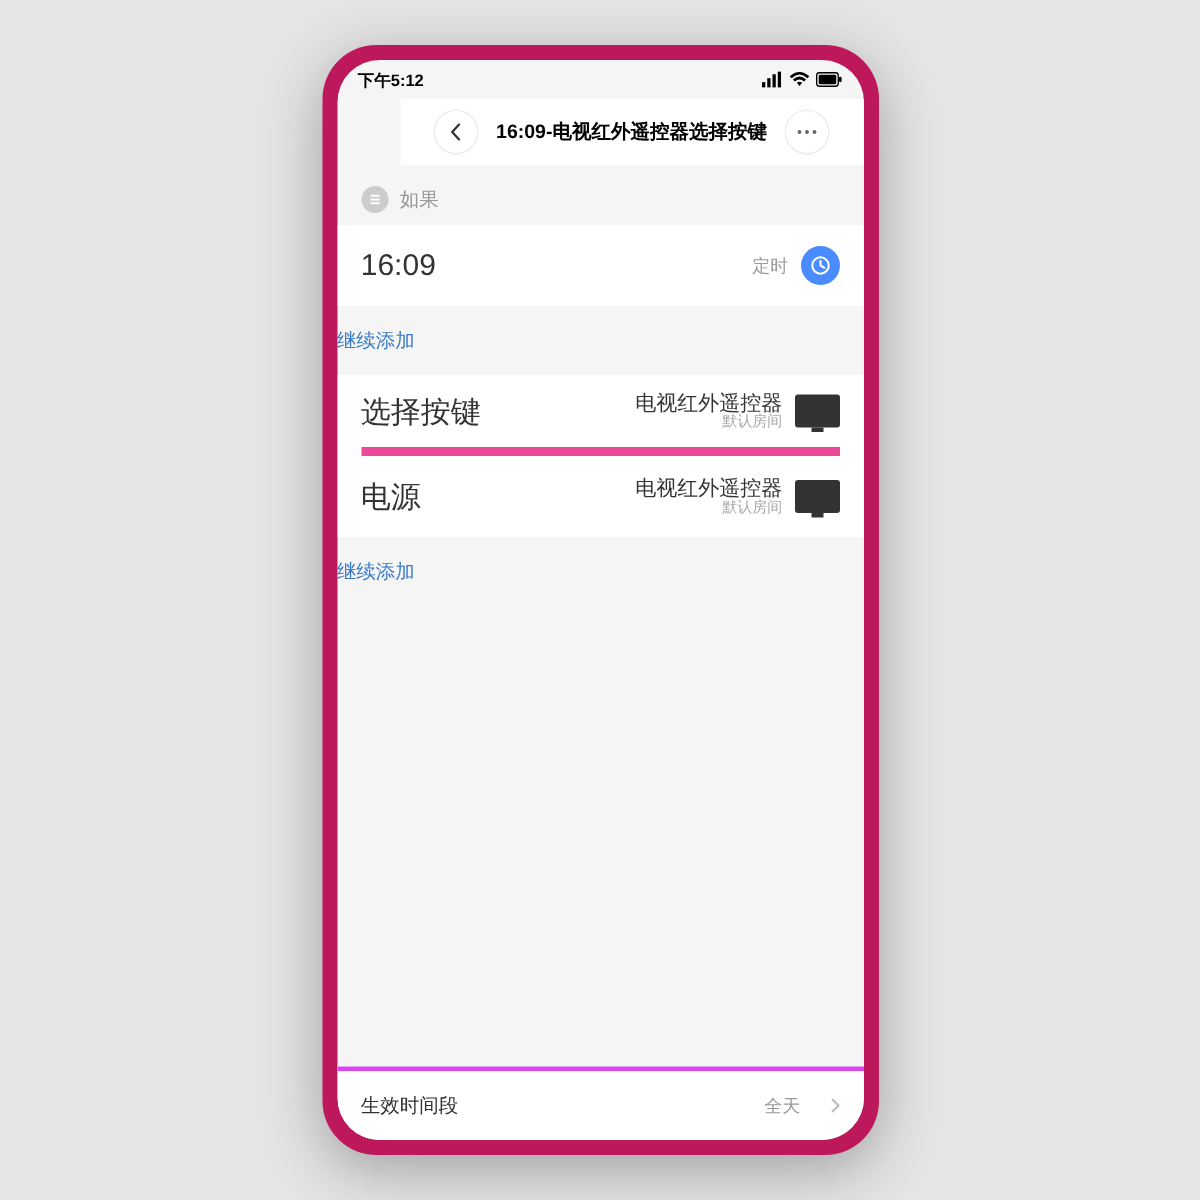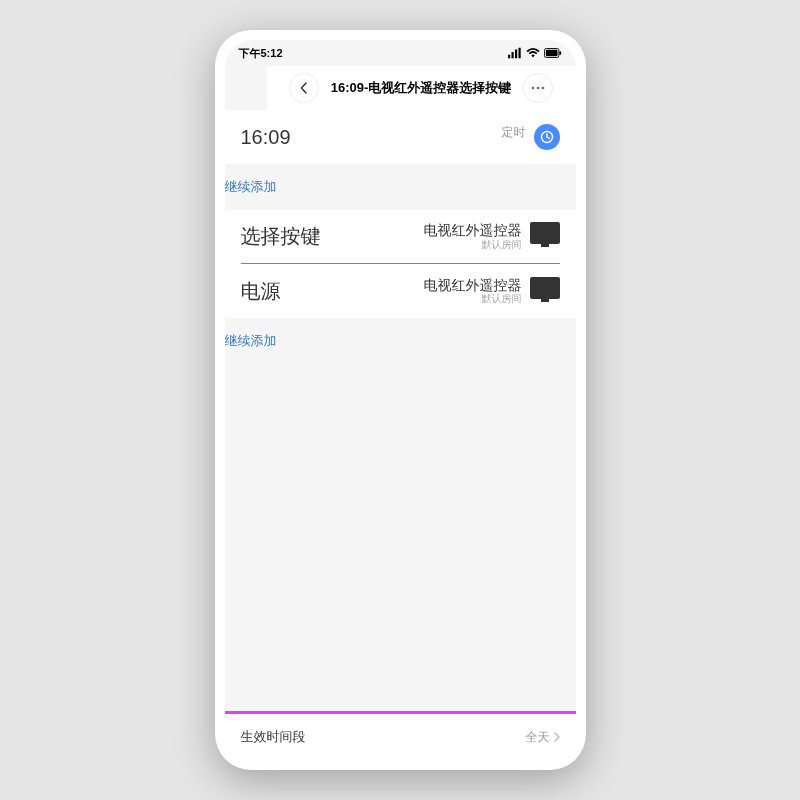--- a/index.html
+++ b/index.html
@@ -7,21 +7,21 @@
   width: 800px;
   height: 800px;
   background: #e5e5e5;
   display: flex;
   justify-content: center;
   align-items: center;
 }
 .phone-frame {
   width: 371px;
   height: 740px;
-  background: #ffffff;
+  background: #be185d;
   border-radius: 36px;
   padding: 10px;
   box-shadow: 0 10px 40px rgba(0,0,0,.3);
   position: relative;
 }
 .screen {
   width: 100%;
   height: 100%;
   background: #f5f5f5;
   border-radius: 28px;
@@ -83,27 +83,27 @@
 }
 .card {
   background: #fff;
   padding: 0 16px;
 }
 .row {
   display: flex;
   align-items: center;
   justify-content: space-between;
   min-height: 54px;
-  border-bottom: 1px solid #ec4899;
+  border-bottom: 6px solid #ec4899;
 }
 .row:last-child { border-bottom: none; }
 .row-left { font-size: 20px; color: #333; }
 .row-right {
   display: flex;
-  align-items: flex-start;
+  align-items: center;
   gap: 8px;
   font-size: 12px;
   color: #999;
 }
 .clock-badge {
   width: 26px; height: 26px;
   border-radius: 13px;
   background: #4a8cff;
   display: flex;
   align-items: center;
@@ -127,21 +127,21 @@
   display: flex;
   justify-content: space-between;
   align-items: center;
   padding: 14px 16px;
   font-size: 13px;
 }
 .bottom-left { color: #333; }
 .bottom-right {
   display: flex;
   align-items: center;
-  gap: 4px;
+  gap: 20px;
   color: #999;
   font-size: 12px;
 }
 </style>
 </head>
 <body>
 
 <div class="phone-frame">
   <div class="screen">
 
@@ -174,20 +174,30 @@
       <div class="header-title">16:09-电视红外遥控器选择按键</div>
       <div class="more-btn">
         <svg width="14" height="4" viewBox="0 0 14 4">
             <circle cx="2" cy="2" r="1.3" fill="#666"></circle>
             <circle cx="7" cy="2" r="1.3" fill="#666"></circle>
             <circle cx="12" cy="2" r="1.3" fill="#666"></circle>
           </svg>
       </div>
     </div>
 
+    <div class="section-hdr">
+      <div class="section-icon">
+        <svg width="10" height="10" viewBox="0 0 10 10">
+            <line x1="2" y1="2.5" x2="8" y2="2.5" stroke="#fff" stroke-width="1.2"></line>
+            <line x1="2" y1="5" x2="8" y2="5" stroke="#fff" stroke-width="1.2"></line>
+            <line x1="2" y1="7.5" x2="8" y2="7.5" stroke="#fff" stroke-width="1.2"></line>
+          </svg>
+      </div>
+      <span>如果</span>
+    </div>
 
     <div class="card">
       <div class="row">
         <div class="row-left">16:09</div>
         <div class="row-right">
           <span>定时</span>
           <div class="clock-badge">
             <svg width="14" height="14" viewBox="0 0 14 14">
                 <circle cx="7" cy="7" r="5.5" fill="none" stroke="#fff" stroke-width="1.4"></circle>
                 <path d="M7 4 L7 7 L9.5 8.5" stroke="#fff" stroke-width="1.4" fill="none" stroke-linecap="round"></path>

